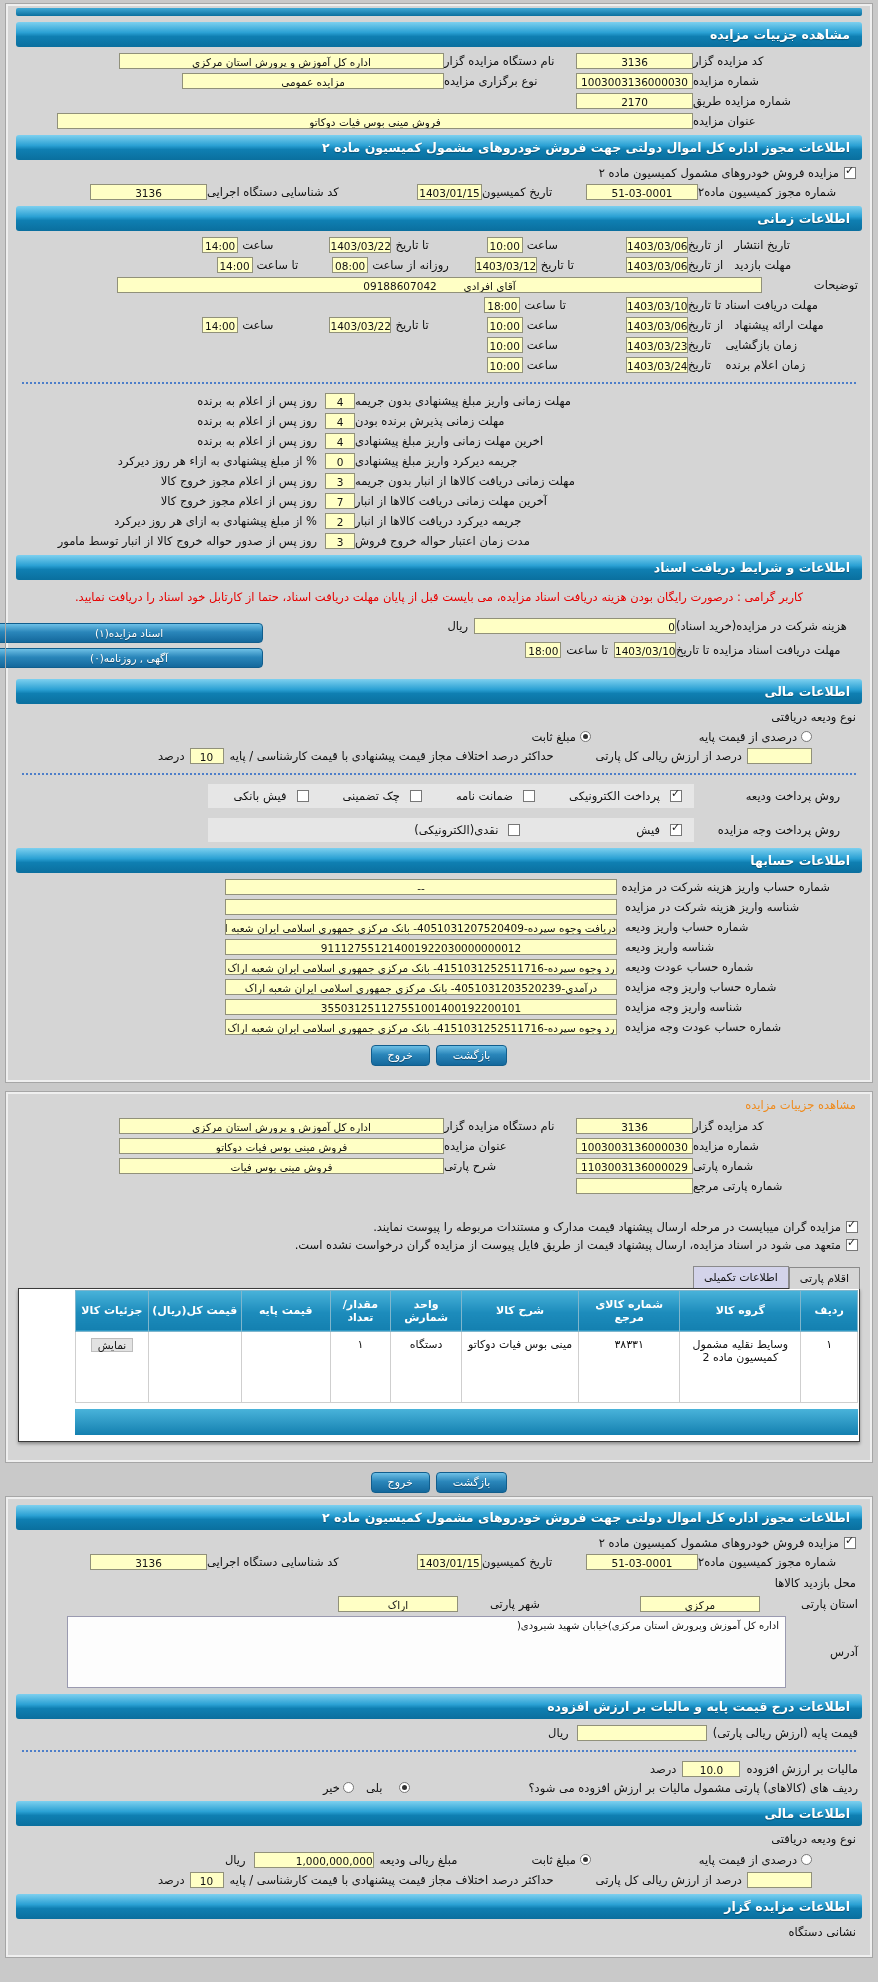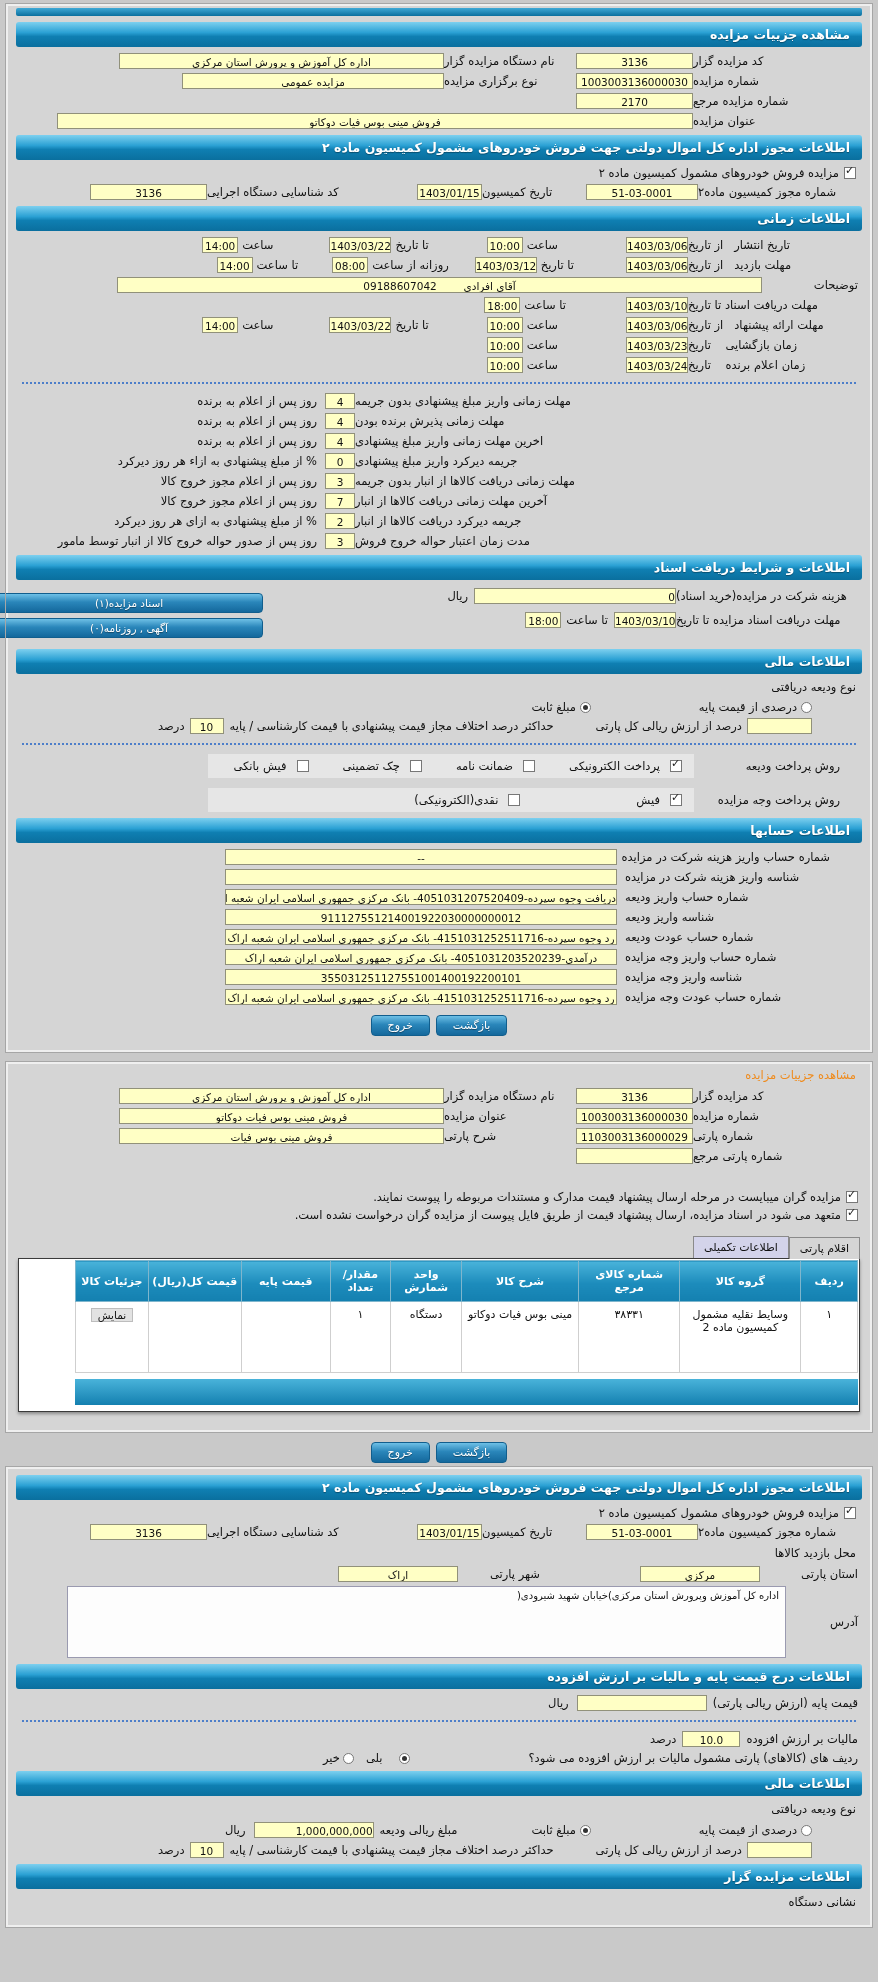--- a/index.html
+++ b/index.html
@@ -67,21 +67,21 @@
       <span class="fld w325">اداره کل آموزش و پرورش استان مرکزی</span>
     </div>
     <div class="row">
       <span class="lbl lc1">شماره مزایده</span>
       <span class="fld ltr w117">1003003136000030</span>
       <span class="sp" style="width:6px"></span>
       <span class="lbl lc2">نوع برگزاری مزایده</span>
       <span class="fld w262">مزایده عمومی</span>
     </div>
     <div class="row">
-      <span class="lbl lc1">شماره مزایده مرجع</span>
+      <span class="lbl lc1">شماره مزایده طریق</span>
       <span class="fld ltr w117">2170</span>
     </div>
     <div class="row">
       <span class="lbl lc1">عنوان مزایده</span>
       <span class="fld w636">فروش مینی بوس فیات دوکاتو</span>
     </div>
 
     <div class="sec-h">
         <span>اطلاعات مجوز اداره کل اموال دولتی جهت فروش خودروهای مشمول کمیسیون ماده ۲</span>
       </div>
@@ -224,20 +224,21 @@
         <div class="row dlr">
           <span class="dl-lbl lbl">مدت زمان اعتبار حواله خروج فروش</span>
           <span class="fld ltr w30">3</span>
           <span class="dl-suf">روز پس از صدور حواله خروج کالا از انبار توسط مامور</span>
         </div>
       </div>
 
     <div class="sec-h">
         <span>اطلاعات و شرایط دریافت اسناد</span>
       </div>
+    <div class="warn">کاربر گرامی : درصورت رایگان بودن هزینه دریافت اسناد مزایده، می بایست قبل از پایان مهلت دریافت اسناد، حتما از کارتابل خود اسناد را دریافت نمایید.</div>
 
     <div class="row" style="align-items:flex-start">
       <div style="flex:1">
         <div class="row" style="margin:2px 0 8px">
           <span class="lbl" style="width:182px;text-align:left">هزینه شرکت در مزایده(خرید اسناد)</span>
           <span class="fld ltr ra w202">0</span>
           <span class="lbl" style="margin-right:6px">ریال</span>
         </div>
         <div class="row" style="margin:8px 0 2px">
           <span class="lbl" style="width:182px;text-align:left">مهلت دریافت اسناد مزایده تا تاریخ</span>

